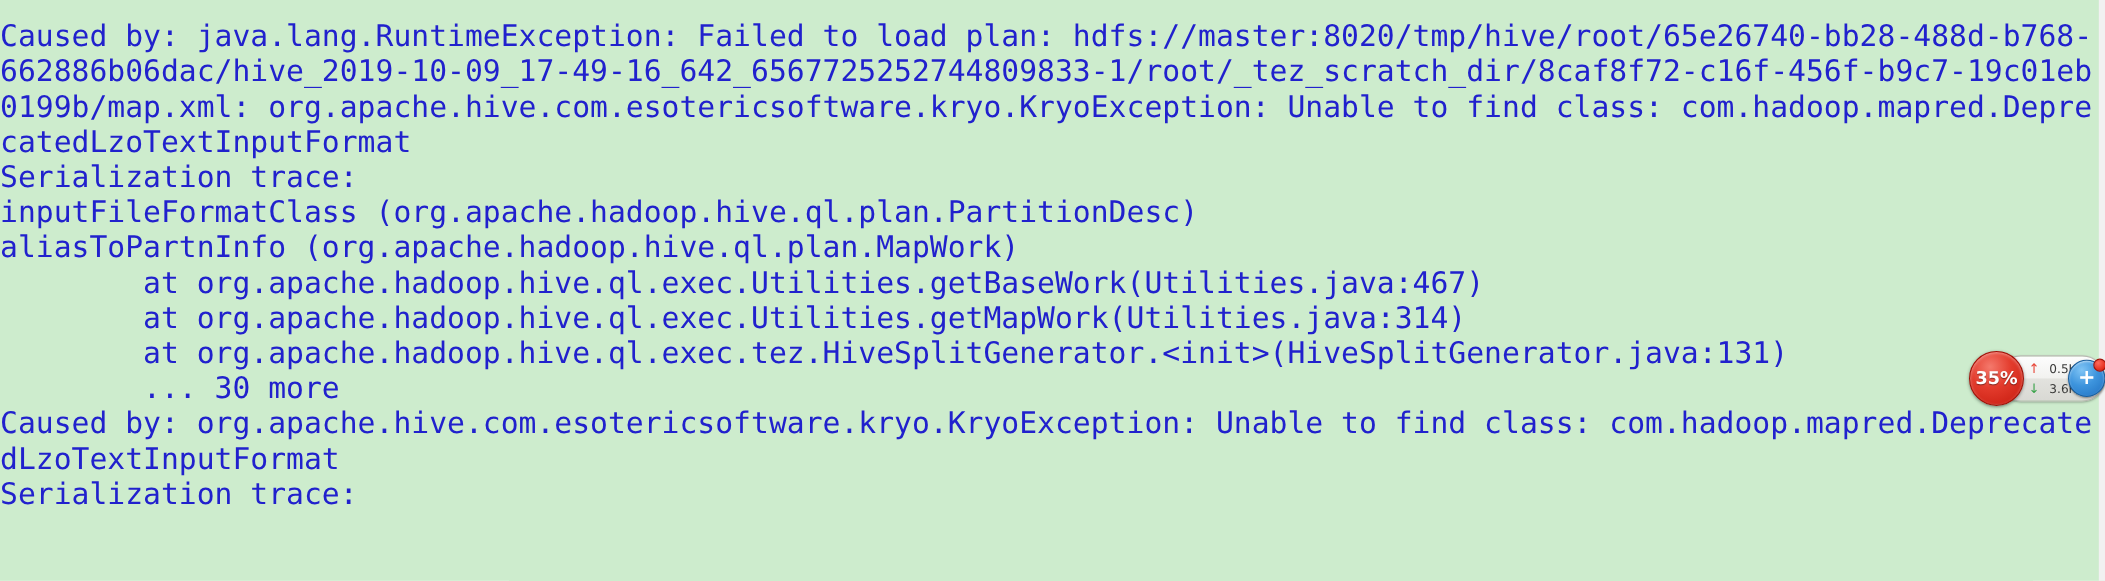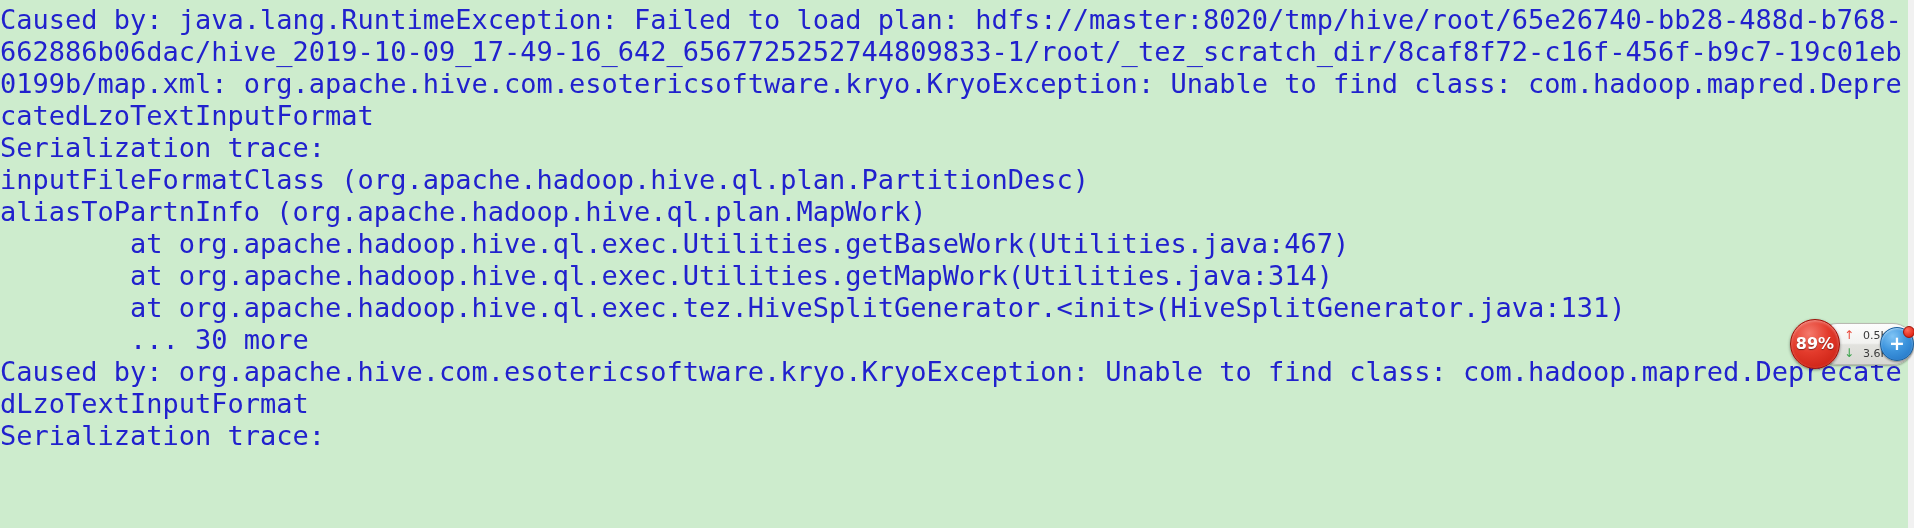--- a/index.html
+++ b/index.html
@@ -24,21 +24,21 @@
     background: #cdeccd;
     overflow: hidden;
     box-sizing: border-box;
   }
 
   #log-text {
     position: absolute;
     left: 0;
     top: 0;
     width: 1914px;
-    padding: 4px 0 0 0;
+    padding: 18px 0 0 0;
     margin: 0;
     font-family: "DejaVu Sans Mono", "Liberation Mono", monospace;
     font-size: 27px;
     line-height: 32px;
     letter-spacing: 0px;
     color: #2121cd;
     white-space: pre-wrap;
     word-break: break-all;
     overflow-wrap: anywhere;
     -webkit-font-smoothing: none;
@@ -188,21 +188,21 @@
 Serialization trace:</pre>
 </div>
 
 <div id="right-gutter"></div>
 
 <div id="net-speed-badge">
 
   <div class="badge-pill"></div>
 
   <div class="badge-percent">
-    <span>89%</span>
+    <span>35%</span>
   </div>
 
   <div class="speed-rows">
     <div class="speed-row">
       <span class="speed-arrow arrow-up">↑</span>
       <span class="speed-val">0.5K/s</span>
     </div>
     <div class="speed-row">
       <span class="speed-arrow arrow-down">↓</span>
       <span class="speed-val">3.6K/s</span>

